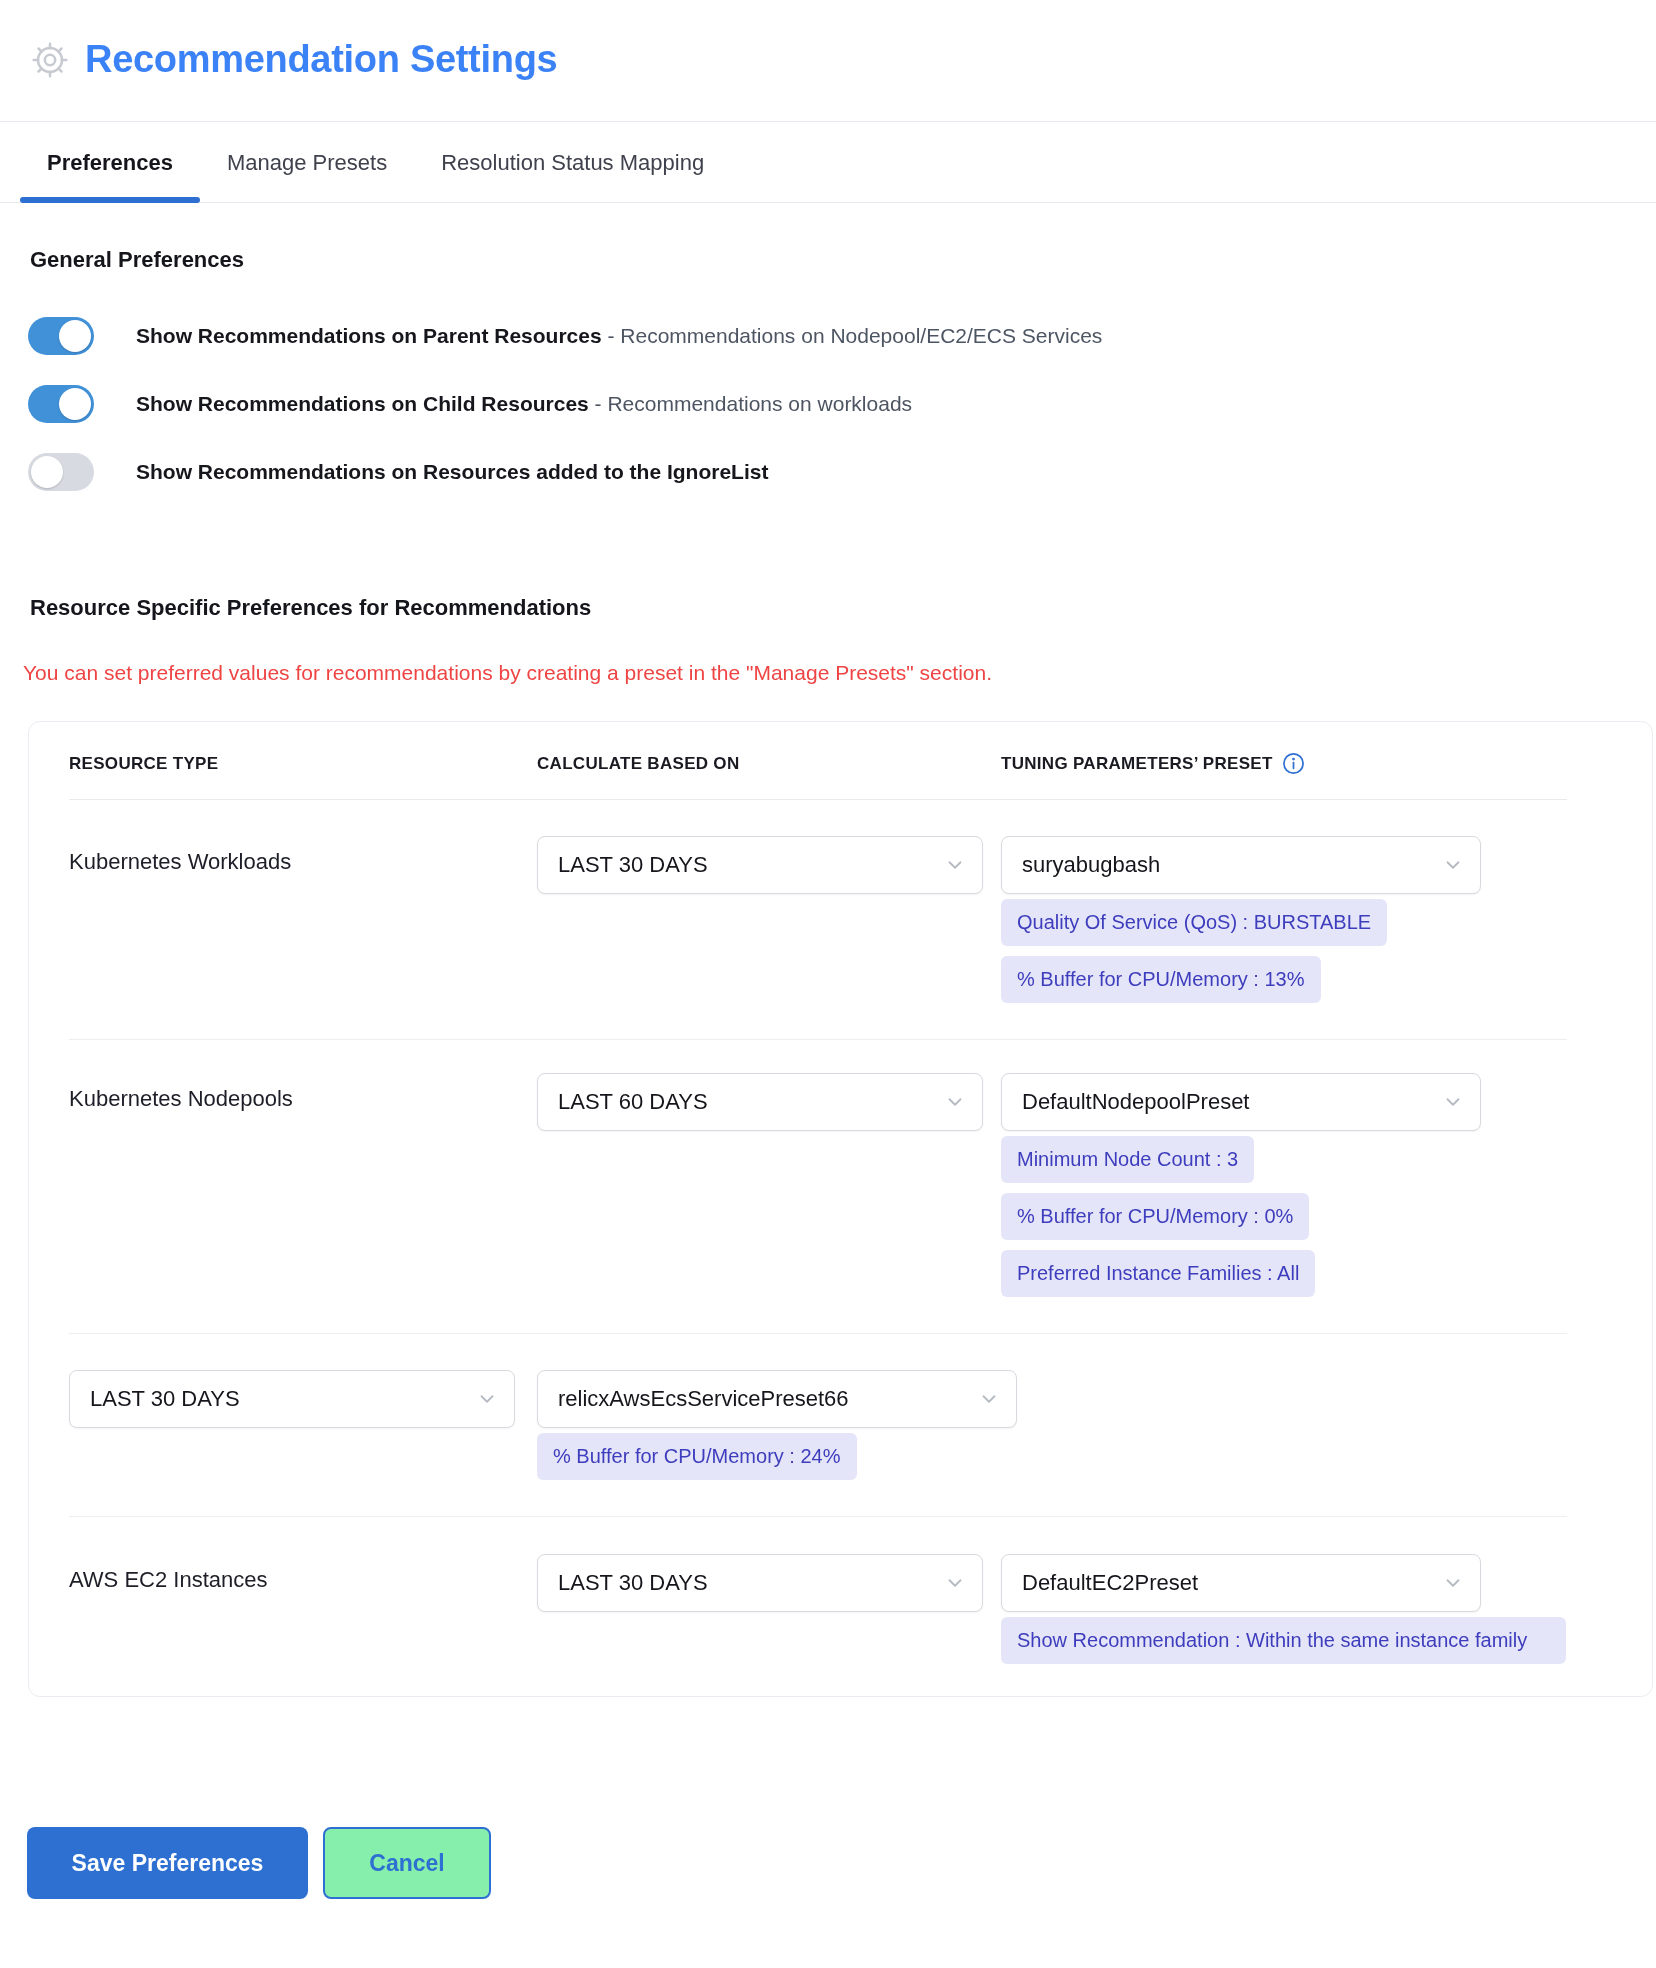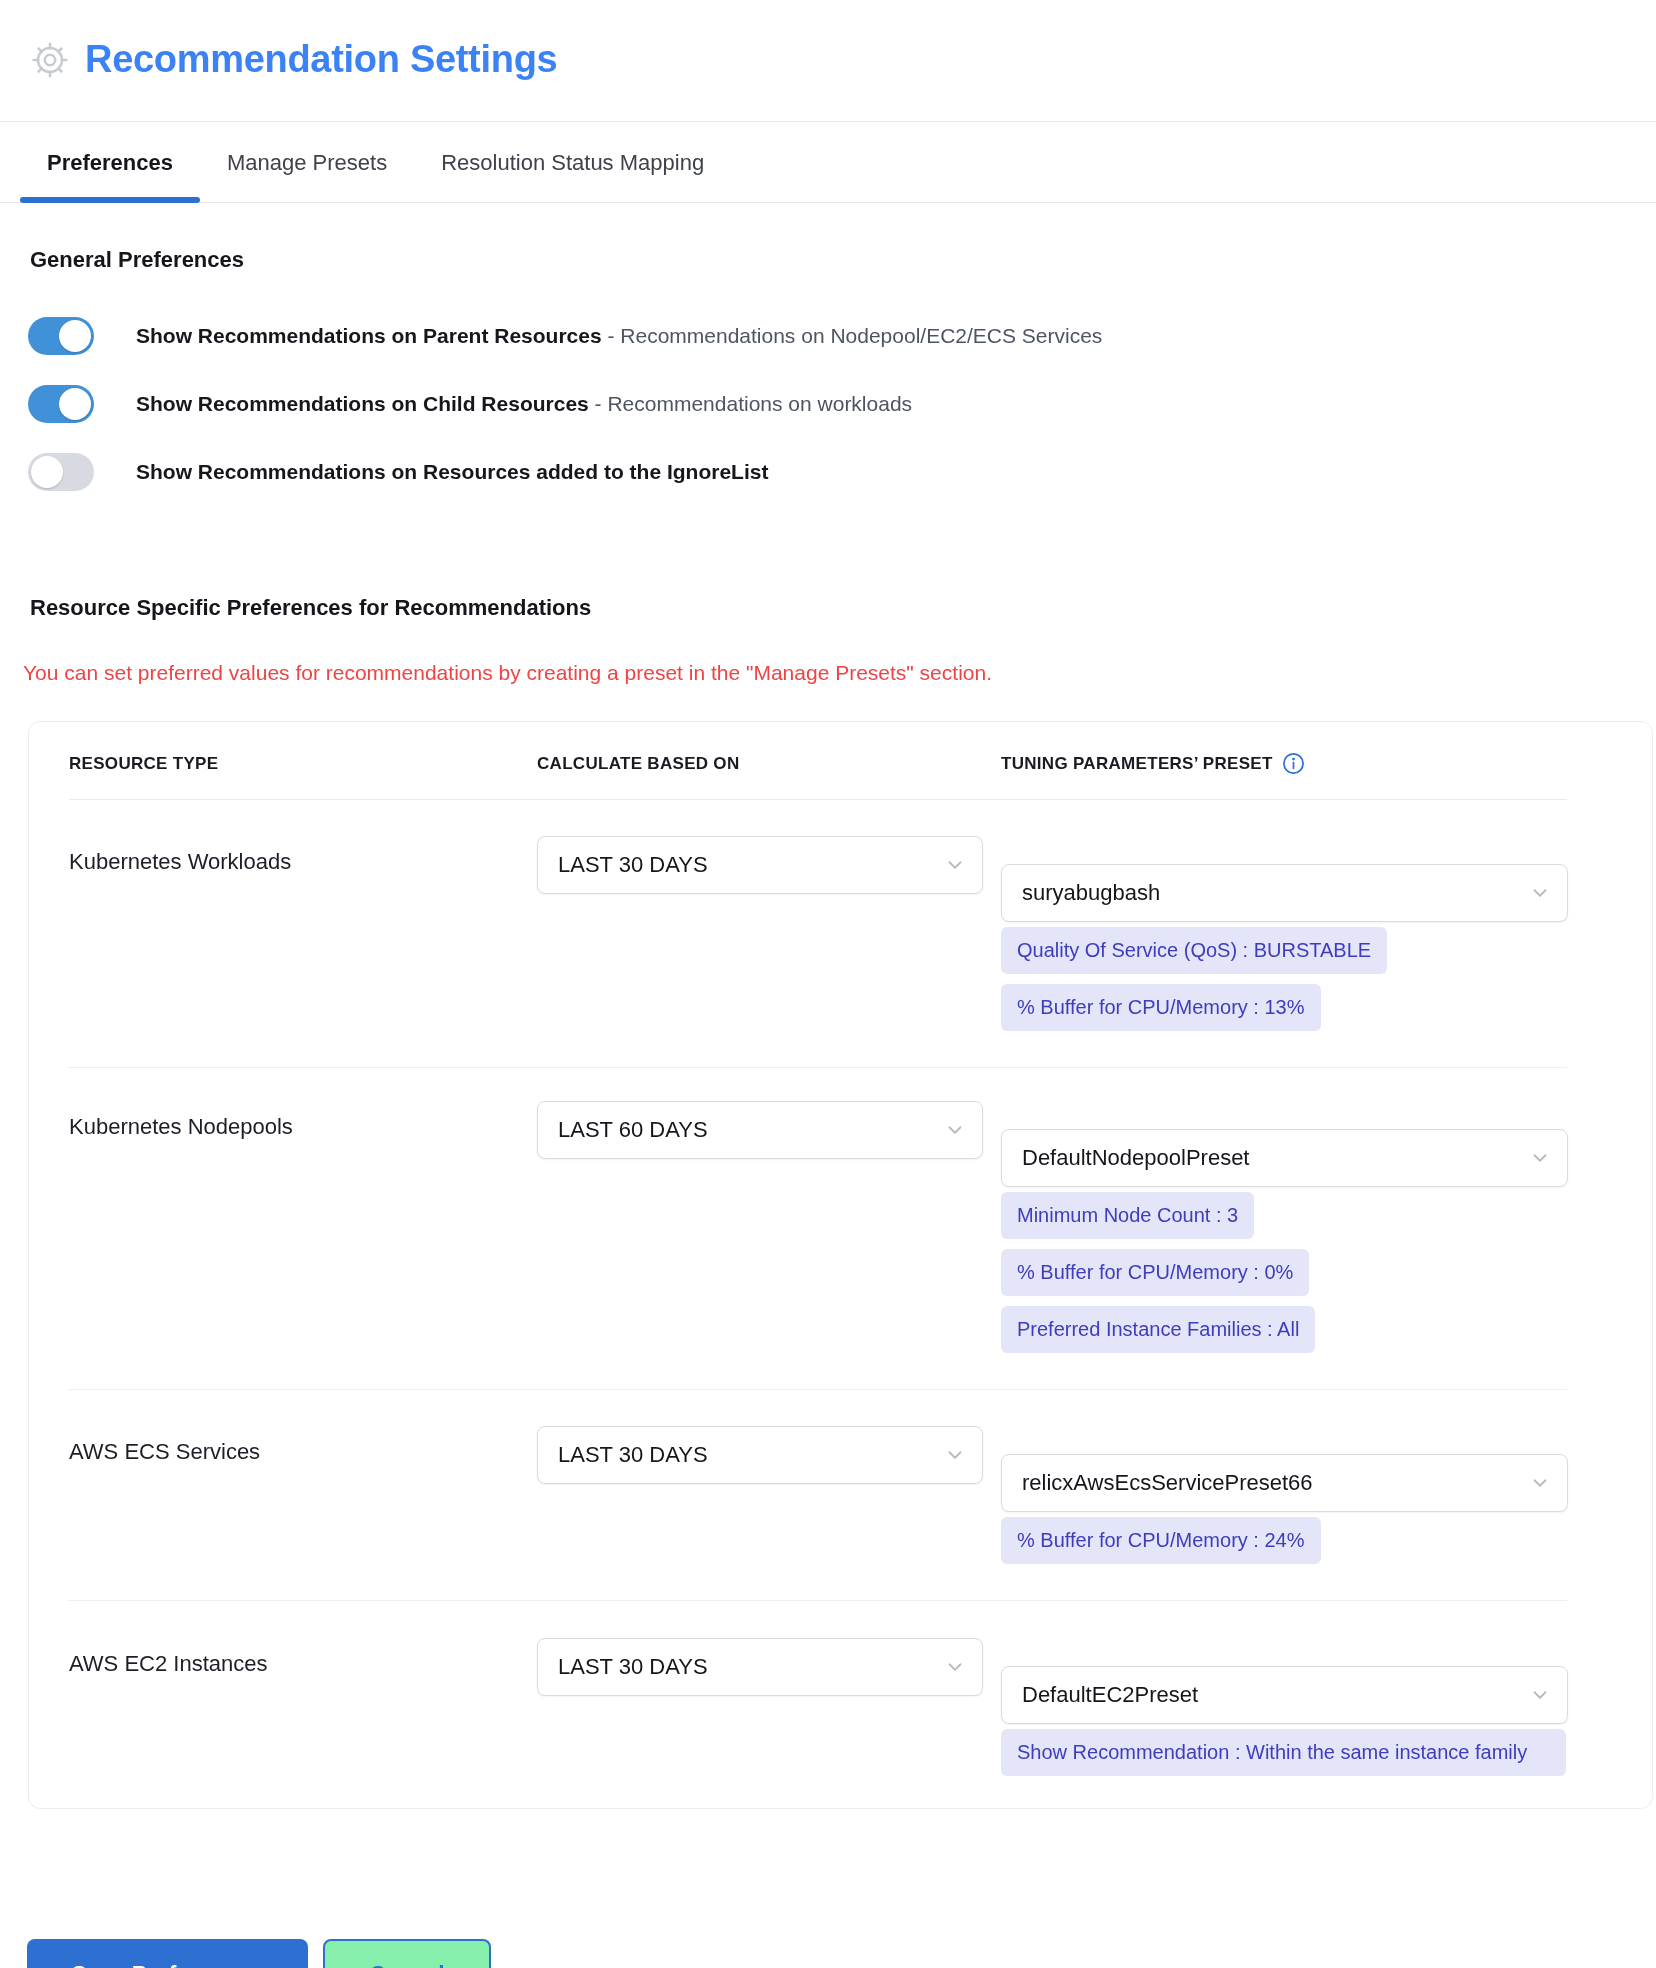--- a/index.html
+++ b/index.html
@@ -85,21 +85,21 @@
 
   .resource-label { font-size: 22px; color: #1d1e27; padding-top: 13px; }
 
   .select {
     height: 58px; border: 1px solid #d9dae0; border-radius: 8px; background: #fff;
     box-shadow: 0 1px 2px rgba(16,24,40,0.05);
     display: flex; align-items: center; justify-content: space-between;
     padding: 0 16px 0 20px; font-size: 22px; color: #15151c; cursor: pointer;
   }
   .select-period { width: 446px; }
-  .select-preset { width: 567px; margin-top: 28px; }
+  .select-preset { width: 480px; }
   .chevron svg { width: 22px; height: 22px; display: block; }
 
   .tag-stack { display: flex; flex-direction: column; align-items: flex-start; gap: 10px; margin-top: 5px; }
   .tag {
     background: var(--tag-bg); color: var(--tag-text);
     font-size: 20px; font-weight: 500; line-height: 1.45;
     padding: 9px 16px; border-radius: 6px; max-width: 565px;
   }
 
   
@@ -246,21 +246,20 @@
       <div class="tag-stack">
         <span class="tag">Minimum Node Count : 3</span>
         <span class="tag">% Buffer for CPU/Memory : 0%</span>
         <span class="tag">Preferred Instance Families : All</span>
       </div>
     </div>
   </div>
   <div class="row-divider"></div>
 
   <div class="table-row grid-cols row-3">
-    <div class="resource-label">AWS ECS Services</div>
     <div>
       <div class="select select-period">
         <span>LAST 30 DAYS</span>
         <span class="chevron">
           <svg viewBox="0 0 24 24" fill="none" stroke="#b6bac3" stroke-width="2" stroke-linecap="round" stroke-linejoin="round">
               <path d="M6 9l6 6 6-6"></path>
             </svg>
         </span>
       </div>
     </div>

